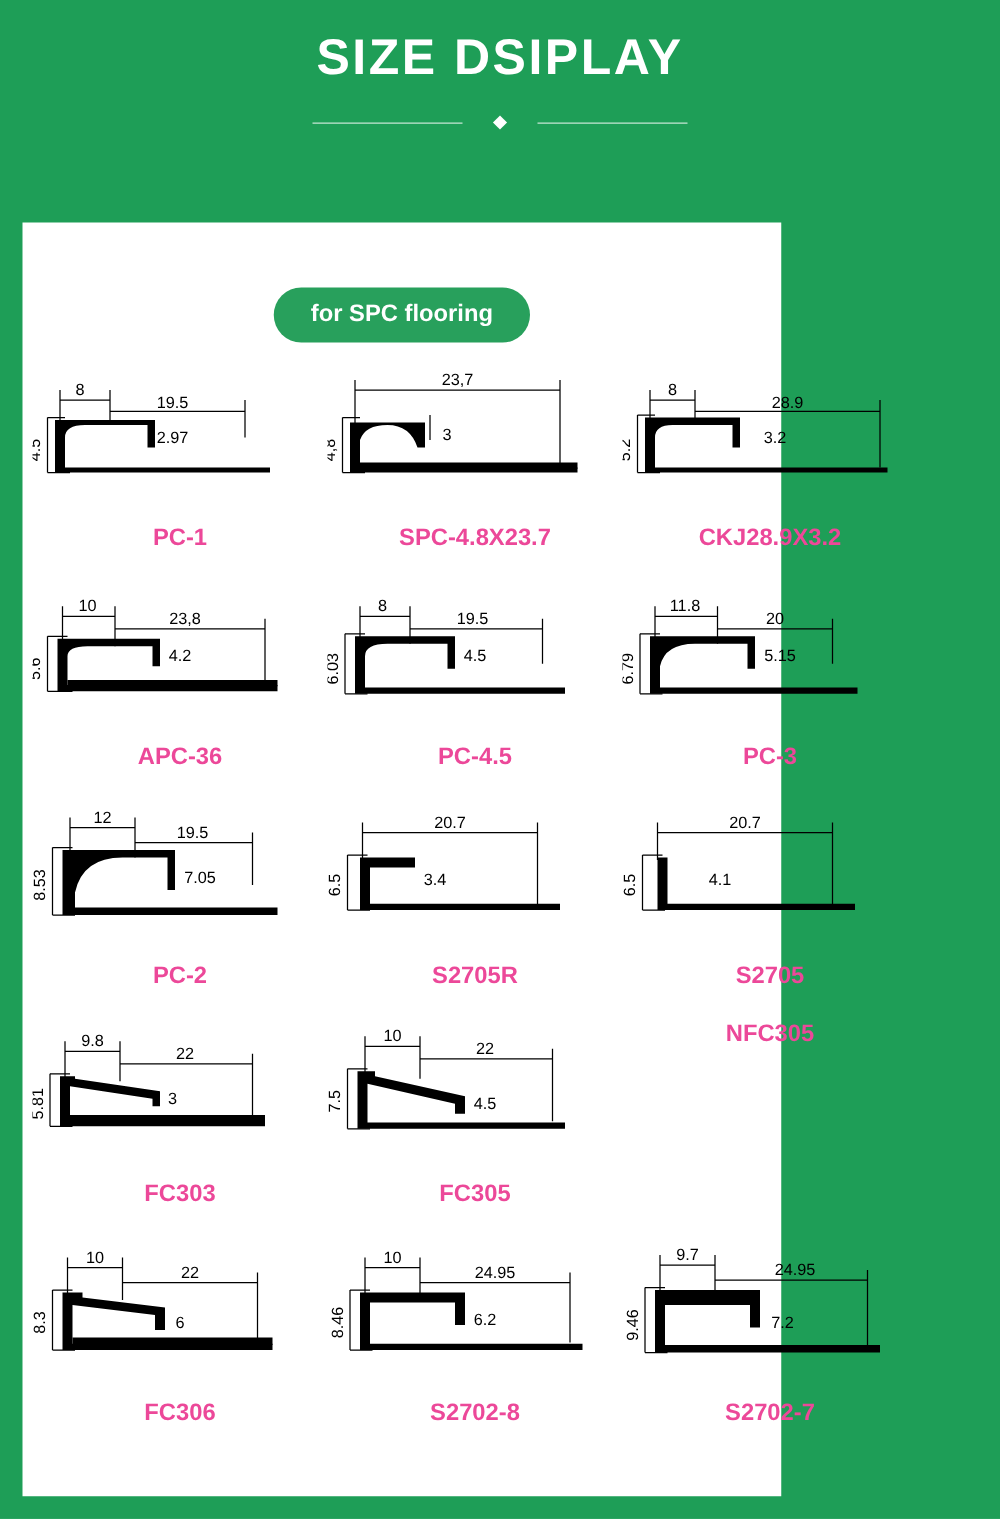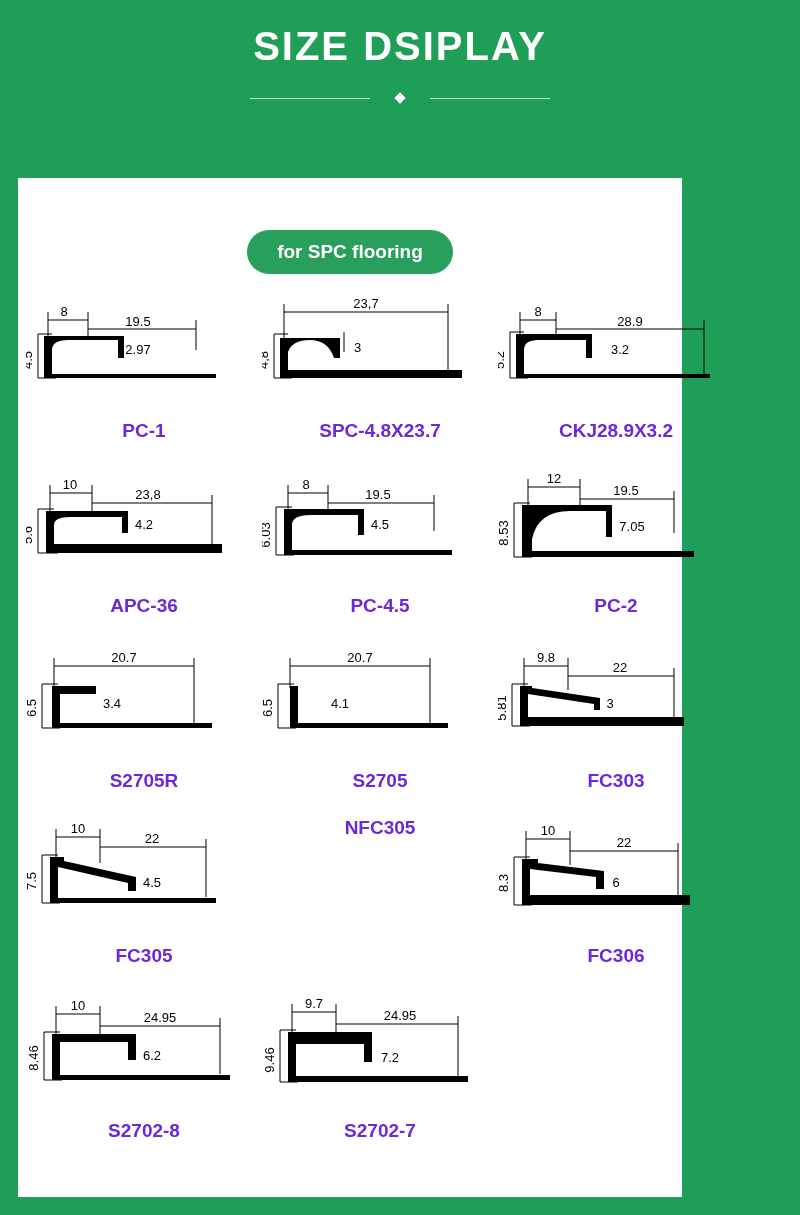--- a/index.html
+++ b/index.html
@@ -51,21 +51,21 @@
     width: 8px;
     height: 8px;
     background: #ffffff;
     transform: rotate(45deg);
   }
 
   .card {
     position: absolute;
     left: 18px;
     top: 178px;
-    width: 664px;
+    width: 607px;
     height: 1019px;
     background: #ffffff;
   }
 
   .pill-wrap { text-align:center; padding-top: 52px; }
   .pill {
     display: inline-block;
     background: #28a05c;
     color: #ffffff;
     font-size: 19px;
@@ -90,21 +90,21 @@
   }
   .fig {
     width: 236px;
     height: 128px;
     position: relative;
   }
   .fig svg { display:block; }
   .cap {
     font-size: 19px;
     font-weight: bold;
-    color: #6d28d9;
+    color: #ec4899;
     text-align:center;
     margin-top: -4px;
   }
 </style>
 </head>
 <body>
 
 <div class="page">
 
   <div class="header">
@@ -231,20 +231,42 @@
             <path d="M22,38 L22,84 L190,84 L190,79 L30,79 L30,54 Q30,44 48,44 L96,44 L96,64 L102,64 L102,38 Z" fill="#000"></path>
             <text x="44" y="18" font-size="13" font-family="Liberation Sans, sans-serif" text-anchor="middle">8</text>
             <text x="116" y="28" font-size="13" font-family="Liberation Sans, sans-serif" text-anchor="middle">19.5</text>
             <text x="8" y="64" font-size="13" font-family="Liberation Sans, sans-serif" text-anchor="middle" transform="rotate(-90 8 64)">6.03</text>
             <text x="118" y="58" font-size="13" font-family="Liberation Sans, sans-serif" text-anchor="middle">4.5</text>
           </svg>
         </div>
         <div class="cap">PC-4.5</div>
       </div>
 
+      <div class="cell">
+        <div class="fig">
+          <svg width="236" height="128" viewBox="0 0 236 128">
+            <g stroke="#000" stroke-width="1" fill="none">
+              <line x1="26" y1="14" x2="26" y2="44"></line>
+              <line x1="76" y1="14" x2="76" y2="44"></line>
+              <line x1="168" y1="24" x2="168" y2="60"></line>
+              <line x1="26" y1="22" x2="76" y2="22"></line>
+              <line x1="76" y1="32" x2="168" y2="32"></line>
+              <line x1="14" y1="36" x2="14" y2="84"></line>
+              <line x1="14" y1="36" x2="30" y2="36"></line>
+              <line x1="14" y1="84" x2="32" y2="84"></line>
+            </g>
+            <path d="M22,38 L22,84 L188,84 L188,79 L30,79 L30,62 Q34,44 58,44 L100,44 L100,64 L106,64 L106,38 Z" fill="#000"></path>
+            <text x="50" y="18" font-size="13" font-family="Liberation Sans, sans-serif" text-anchor="middle">11.8</text>
+            <text x="122" y="28" font-size="13" font-family="Liberation Sans, sans-serif" text-anchor="middle">20</text>
+            <text x="8" y="64" font-size="13" font-family="Liberation Sans, sans-serif" text-anchor="middle" transform="rotate(-90 8 64)">6.79</text>
+            <text x="126" y="58" font-size="13" font-family="Liberation Sans, sans-serif" text-anchor="middle">5.15</text>
+          </svg>
+        </div>
+        <div class="cap">PC-3</div>
+      </div>
 
       <div class="cell">
         <div class="fig">
           <svg width="236" height="128" viewBox="0 0 236 128">
             <g stroke="#000" stroke-width="1" fill="none">
               <line x1="30" y1="8" x2="30" y2="40"></line>
               <line x1="82" y1="8" x2="82" y2="40"></line>
               <line x1="176" y1="20" x2="176" y2="62"></line>
               <line x1="30" y1="16" x2="82" y2="16"></line>
               <line x1="82" y1="28" x2="176" y2="28"></line>

